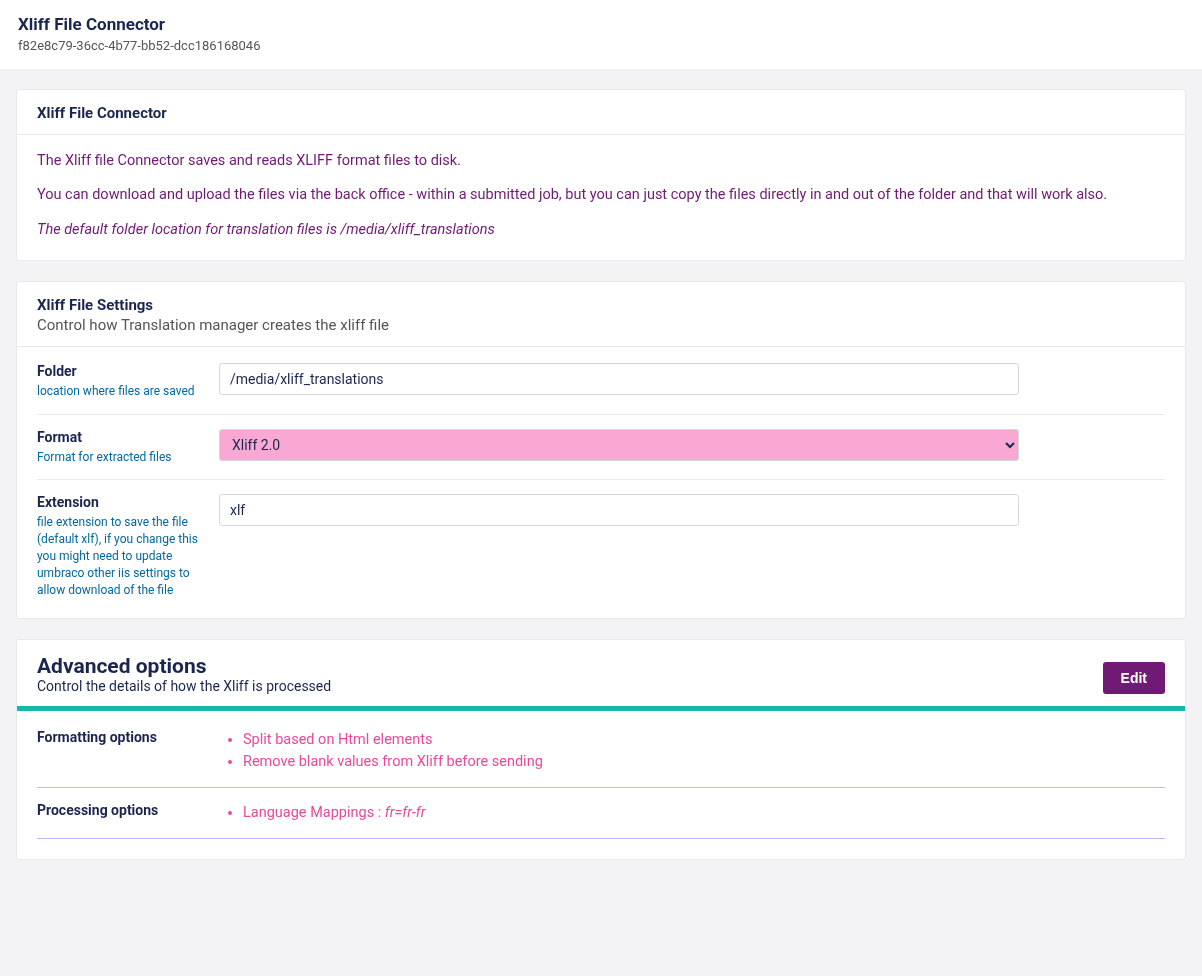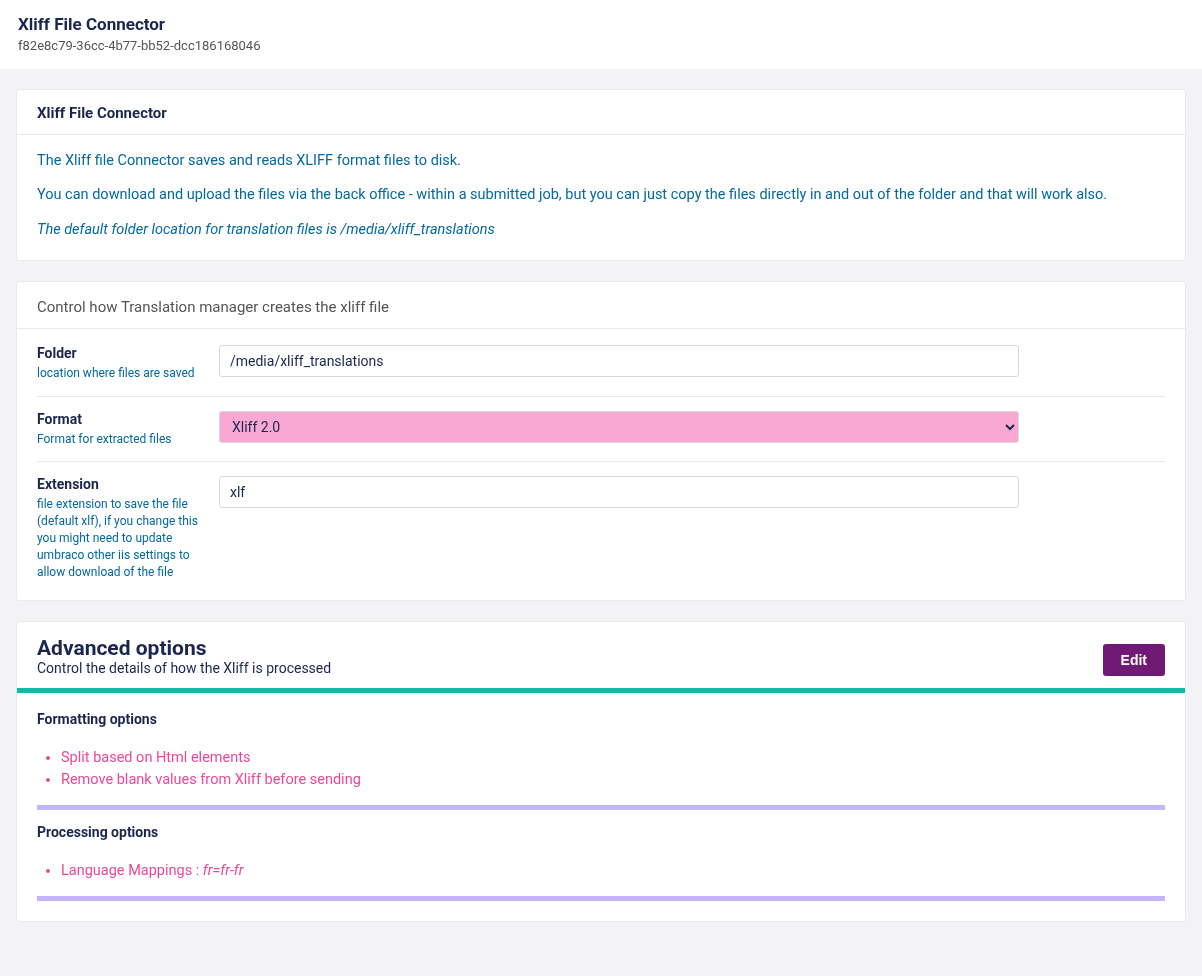--- a/index.html
+++ b/index.html
@@ -48,21 +48,21 @@
 .panel-header .desc {
   font-size: 15px;
   color: #555;
   margin-top: 2px;
 }
 .panel-body {
   padding: 16px 20px 20px 20px;
 }
 .panel-body p {
   font-size: 14.5px;
-  color: #0369a1;
+  color: #701a75;
   margin-bottom: 14px;
   line-height: 1.4;
 }
 .panel-body p.italic {
   font-style: italic;
   margin-bottom: 0;
 }
 .form-row {
   display: flex;
   padding: 14px 0 14px 0;
@@ -130,23 +130,22 @@
   border: none;
   padding: 8px 18px;
   font-size: 14px;
   font-weight: 600;
   border-radius: 3px;
   cursor: pointer;
 }
 .summary-row {
   display: flex;
   padding: 14px 0;
-  border-bottom: 5px solid #c4b5fd;
+  border-bottom: 1px solid #c4b5fd;
   gap: 20px;
-  flex-direction: column;
 }
 .summary-row:first-child {
   padding-top: 2px;
 }
 .summary-row:last-child {
 }
 .summary-label {
   width: 162px;
   flex-shrink: 0;
   font-size: 14px;
@@ -185,20 +184,21 @@
     </div>
     <div class="panel-body">
       <p>The Xliff file Connector saves and reads XLIFF format files to disk.</p>
       <p>You can download and upload the files via the back office - within a submitted job, but you can just copy the files directly in and out of the folder and that will work also.</p>
       <p class="italic">The default folder location for translation files is /media/xliff_translations</p>
     </div>
   </div>
 
   <div class="panel">
     <div class="panel-header">
+      <h2>Xliff File Settings</h2>
       <div class="desc">Control how Translation manager creates the xliff file</div>
     </div>
     <div class="panel-body">
 
       <div class="form-row">
         <div class="form-label-col">
           <div class="label">Folder</div>
           <div class="help">location where files are saved</div>
         </div>
         <div class="form-control-col">

